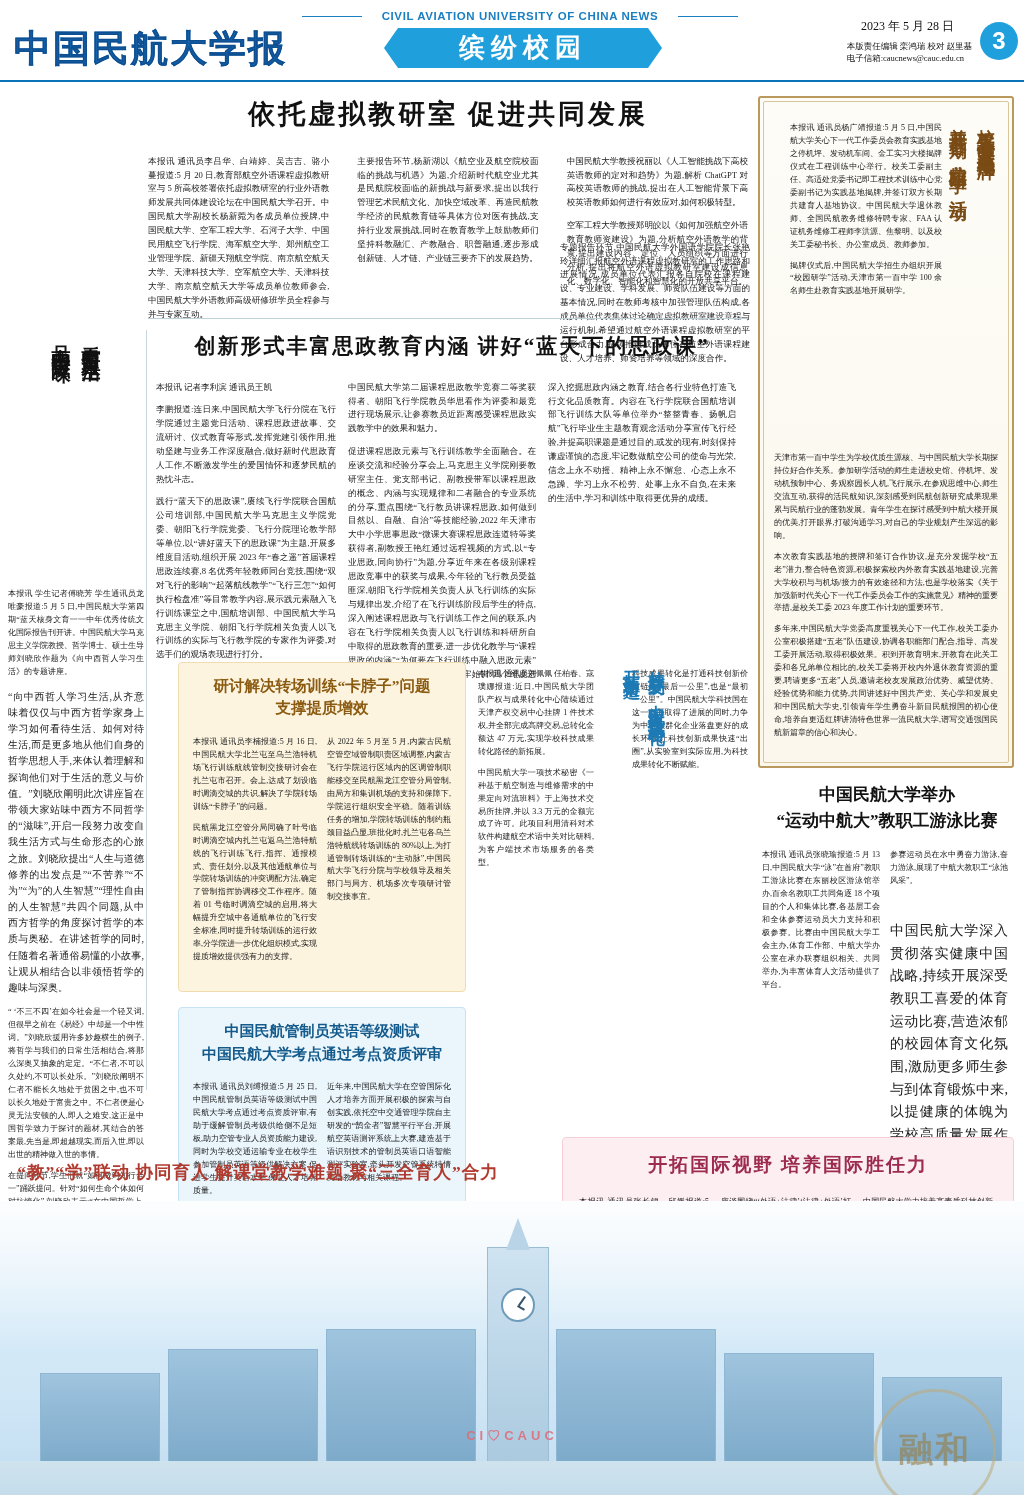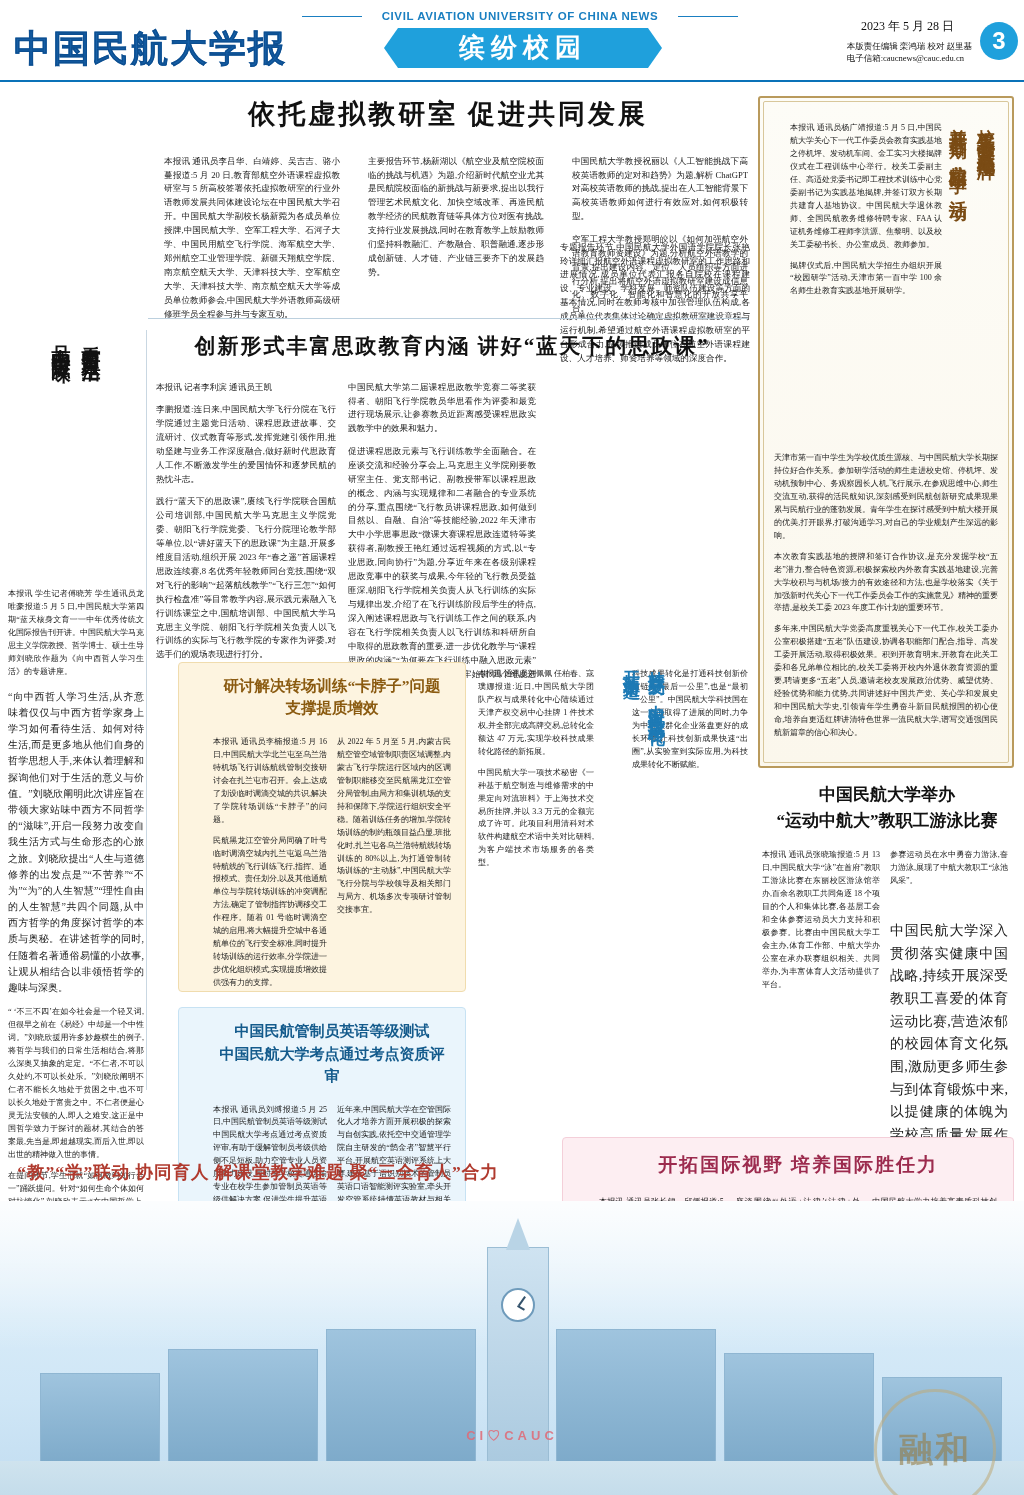--- a/index.html
+++ b/index.html
@@ -62,21 +62,21 @@
     font-size:21px; font-weight:bold; letter-spacing:2px; text-align:center; color:#111;
   }
 
   
   .vtext {
     writing-mode:vertical-rl; text-orientation:upright;
     letter-spacing:3px;
   }
 
   
-  .box { position:absolute; border-radius:4px;padding-left:20px; }
+  .box { position:absolute; border-radius:4px; }
 
   
   .frame {
     position:absolute; border:2px solid #b99a5c; border-radius:3px;
     background:linear-gradient(180deg,#fdfcf7,#fbf7ec);
   }
   .frame:before {
     content:""; position:absolute; left:3px; top:3px; right:3px; bottom:3px;
     border:1px solid #d8c79b; border-radius:2px; pointer-events:none;
   }
@@ -148,21 +148,21 @@
       <div>本版责任编辑  栾鸿瑞  校对  赵里基</div>
       <div>电子信箱:caucnews@cauc.edu.cn</div>
     </div>
     <div class="mh-pageno">3</div>
   </div>
 
   <div class="content">
 
     <div class="col" style="left:148px; top:14px; width:600px;">
       <div class="headline-main">依托虚拟教研室    促进共同发展</div>
-      <div style="display:flex; gap:28px; margin-top:14px;margin-left:16px;">
+      <div style="display:flex; gap:28px; margin-top:14px;">
         <div style="width:190px;">
           <p class="body-text">本报讯  通讯员李吕华、白靖婷、吴吉吉、骆小蔓报道:5 月 20 日,教育部航空外语课程虚拟教研室与 5 所高校签署依托虚拟教研室的行业外语教师发展共同体建设论坛在中国民航大学召开。中国民航大学副校长杨新菀为各成员单位授牌,中国民航大学、空军工程大学、石河子大学、中国民用航空飞行学院、海军航空大学、郑州航空工业管理学院、新疆天翔航空学院、南京航空航天大学、天津科技大学、空军航空大学、天津科技大学、南京航空航天大学等成员单位教师参会,中国民航大学外语教师高级研修班学员全程参与并与专家互动。</p>
         </div>
         <div style="width:190px;">
           <p class="body-text">主要报告环节,杨新湖以《航空业及航空院校面临的挑战与机遇》为题,介绍新时代航空业尤其是民航院校面临的新挑战与新要求,提出以我行管理艺术民航文化、加快空域改革、再造民航教学经济的民航教育链等具体方位对医有挑战,支持行业发展挑战,同时在教育教学上鼓励教师们坚持科教融汇、产教融合、职普融通,逐步形成创新链、人才链、产业链三要齐下的发展趋势。</p>
         </div>
         <div style="width:190px;">
           <p class="body-text">中国民航大学教授祝丽以《人工智能挑战下高校英语教师的定对和趋势》为题,解析 ChatGPT 对高校英语教师的挑战,提出在人工智能背景下高校英语教师如何进行有效应对,如何积极转型。</p>
           <p class="body-text">空军工程大学教授郑明皎以《如何加强航空外语教育教师资建设》为题,分析航空外语教学的背景,提出建设内容、定位、人员组织等方面进行分析,提出将航空外语虚拟教研室建设成信息化、数字化、智能化和智慧化的开放共享平台。</p>
         </div>
@@ -193,20 +193,23 @@
       <div class="headline-sub">创新形式丰富思政教育内涵    讲好“蓝天下的思政课”</div>
       <div style="display:flex; gap:12px; margin-top:12px;">
         <div style="width:180px;">
           <p class="body-text">本报讯  记者李利滨  通讯员王凯</p>
           <p class="body-text">李鹏报道:连日来,中国民航大学飞行分院在飞行学院通过主题党日活动、课程思政进故事、交流研讨、仪式教育等形式,发挥党建引领作用,推动坚建与业务工作深度融合,做好新时代思政育人工作,不断激发学生的爱国情怀和逐梦民航的热忱斗志。</p>
           <p class="body-text">践行“蓝天下的思政课”,赓续飞行学院联合国航公司培训部,中国民航大学马克思主义学院党委、朝阳飞行学院党委、飞行分院理论教学部等单位,以“讲好蓝天下的思政课”为主题,开展多维度目活动,组织开展 2023 年“春之遥”首届课程思政连续赛,8 名优秀年轻教师同台竞技,围绕“双对飞行的影响”“起落航线教学”“飞行三怎”“如何执行检盘准”等目常教学内容,展示践元素融入飞行训练课堂之中,国航培训部、中国民航大学马克思主义学院、朝阳飞行学院相关负责人以飞行训练的实际与飞行教学院的专家作为评委,对选手们的观场表现进行打分。</p>
         </div>
         <div style="width:188px;">
           <p class="body-text">中国民航大学第二届课程思政教学竞赛二等奖获得者、朝阳飞行学院教员华思看作为评委和最竞进行现场展示,让参赛教员近距离感受课程思政实践教学中的效果和魅力。</p>
           <p class="body-text">促进课程思政元素与飞行训练教学全面融合。在座谈交流和经验分享会上,马克思主义学院刚要教研室主任、党支部书记、副教授带军以课程思政的概念、内涵与实现规律和二者融合的专业系统的分享,重点围绕“飞行教员讲课程思政,如何做到目然以、自融、自治”等技能经验,2022 年天津市大中小学思事思政“微课大赛课程思政连道特等奖获得者,副教授王艳红通过远程视频的方式,以“专业思政,同向协行”为题,分享近年来在各级别课程思政竞事中的获奖与成果,今年轻的飞行教员受益匪深,朝阳飞行学院相关负责人从飞行训练的实际与规律出发,介绍了在飞行训练阶段后学生的特点,深入阐述课程思政与飞行训练工作之间的联系,内容在飞行学院相关负责人以飞行训练和科研所自中取得的思政教育的重要,进一步优化教学与“课程思政的内涵”“为何要在飞行训练中融入思政元素”“讲好‘蓝天下的思政课’需要抢牢始训‘四个维度进行汇报。</p>
+        </div>
+        <div style="width:188px;">
+          <p class="body-text">深入挖掘思政内涵之教育,结合各行业特色打造飞行文化品质教育。内容在飞行学院联合国航培训部飞行训练大队等单位举办“整整青春、扬帆启航”飞行毕业生主题教育观念活动分享宣传飞行经验,并提高职课题是通过目的,或发的现有,时刻保持谦虚谨慎的态度,牢记数做航空公司的使命与光荣,信念上永不动摇、精神上永不懈怠、心态上永不急躁、学习上永不松劳、处事上永不自负,在未来的生活中,学习和训练中取得更优异的成绩。</p>
         </div>
       </div>
     </div>
 
     <div class="box" style="left:178px; top:580px; width:288px; height:330px; background:#fdf4e0; border:1px solid #f0dcae;">
       <div style="padding:12px 14px 10px;">
         <div style="font-size:15.5px; font-weight:bold; text-align:center; line-height:1.45; color:#8a5a10;">研讨解决转场训练“卡脖子”问题</div>
         <div style="font-size:15.5px; font-weight:bold; text-align:center; line-height:1.45; color:#8a5a10; margin-bottom:8px;">支撑提质增效</div>
         <div style="display:flex; gap:10px;">
           <div style="width:125px;">

